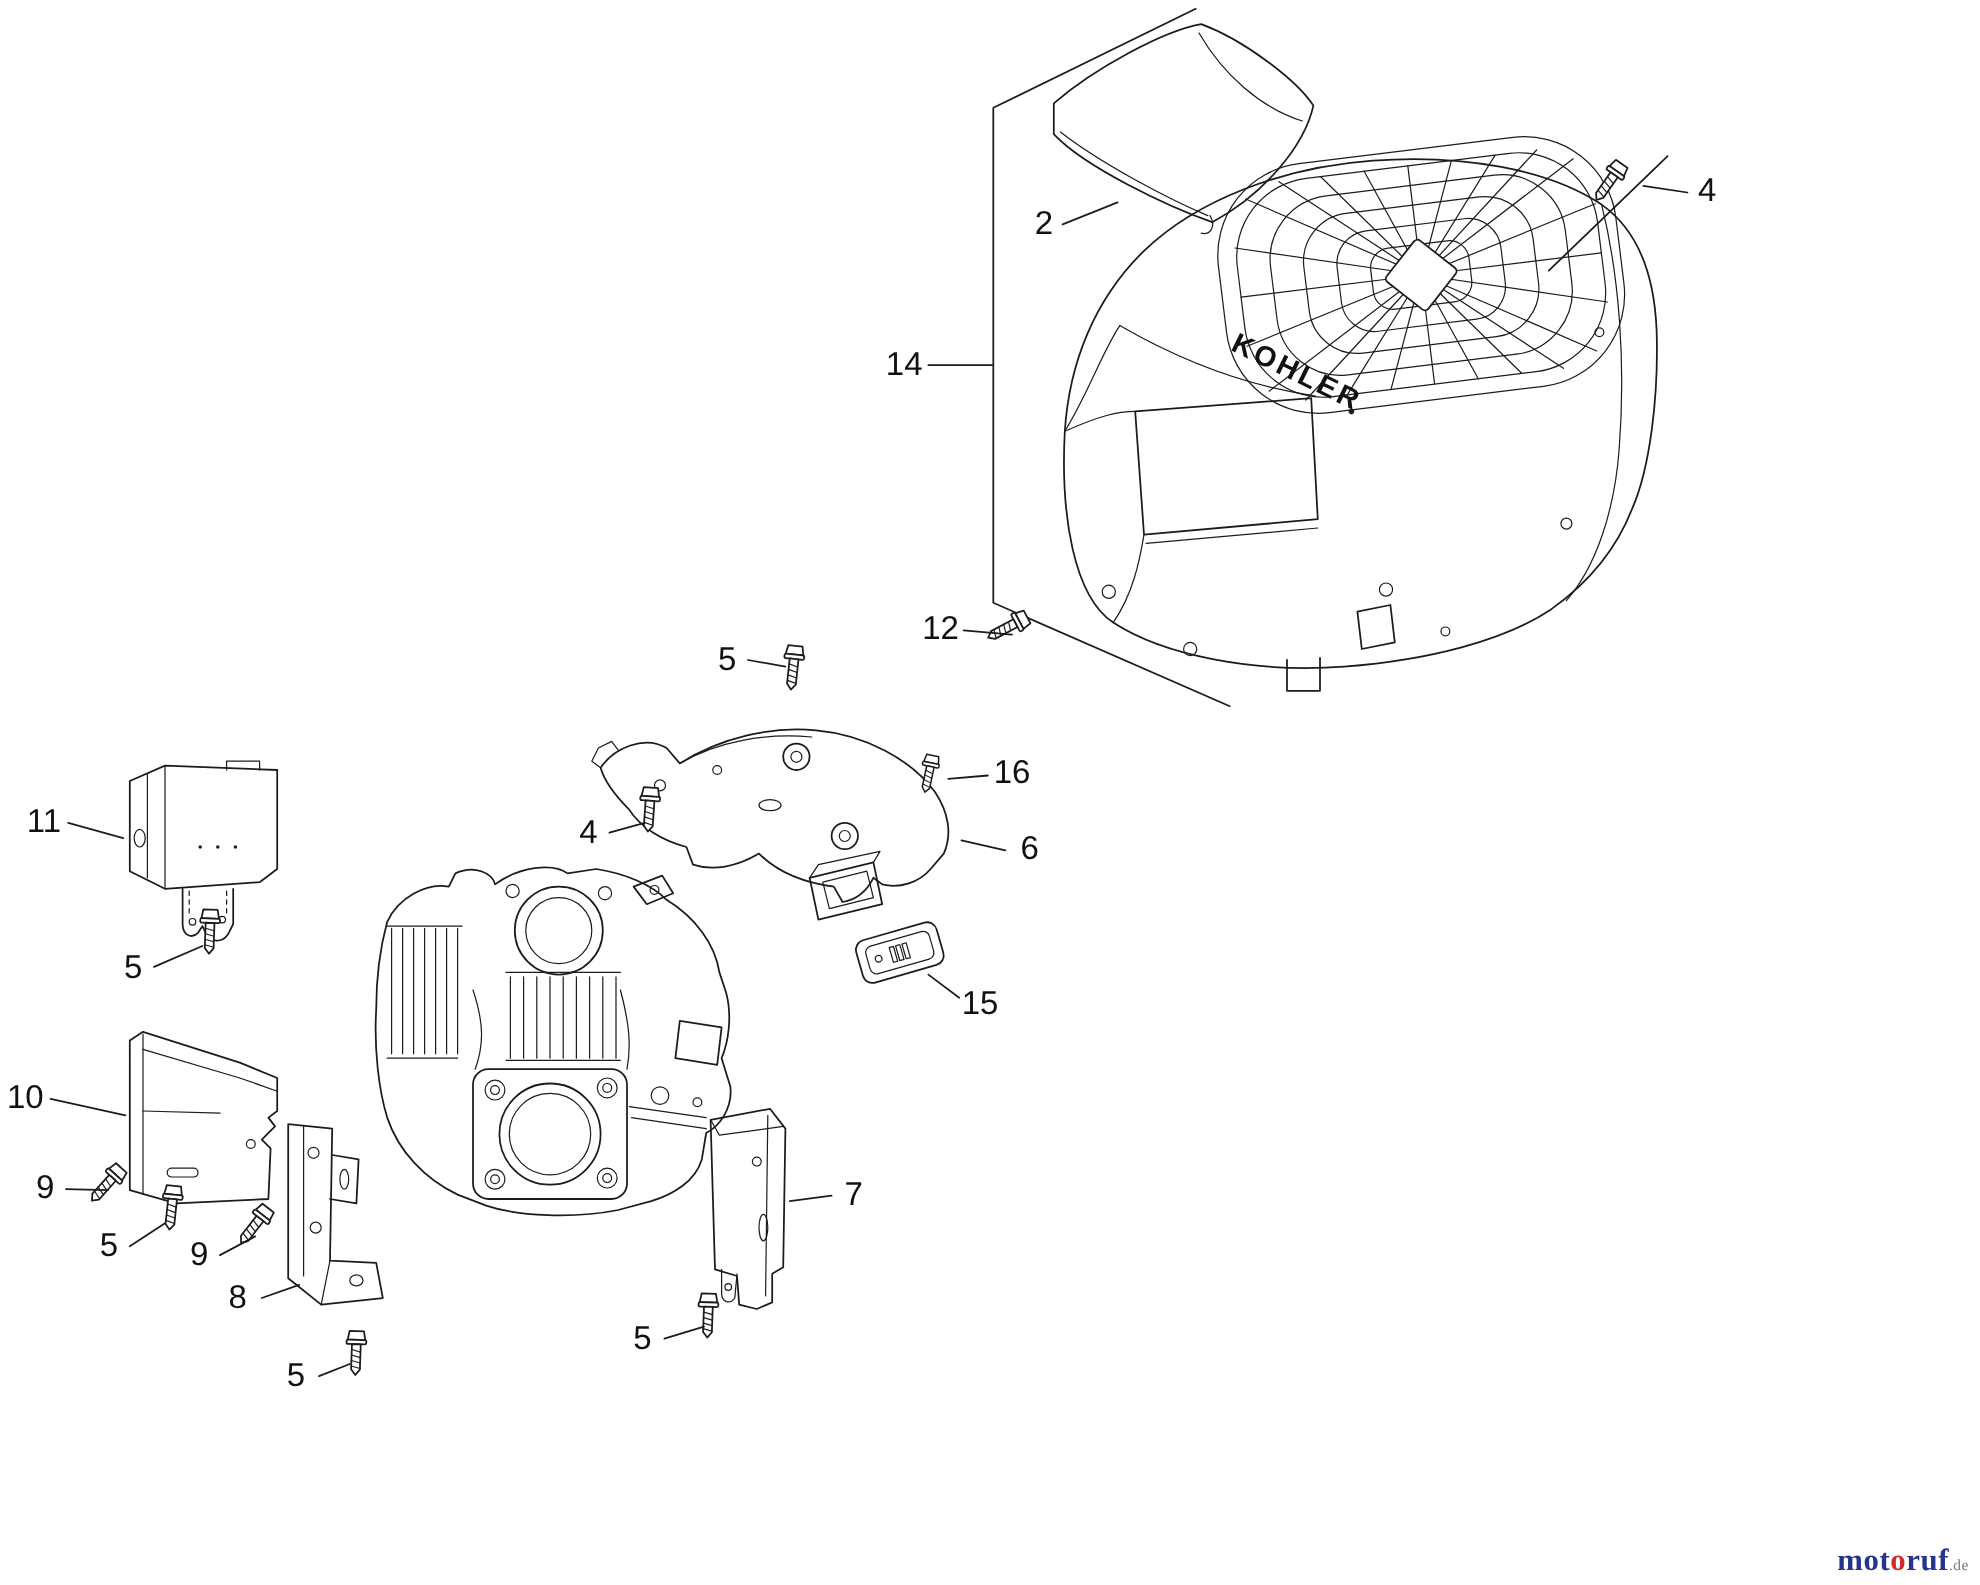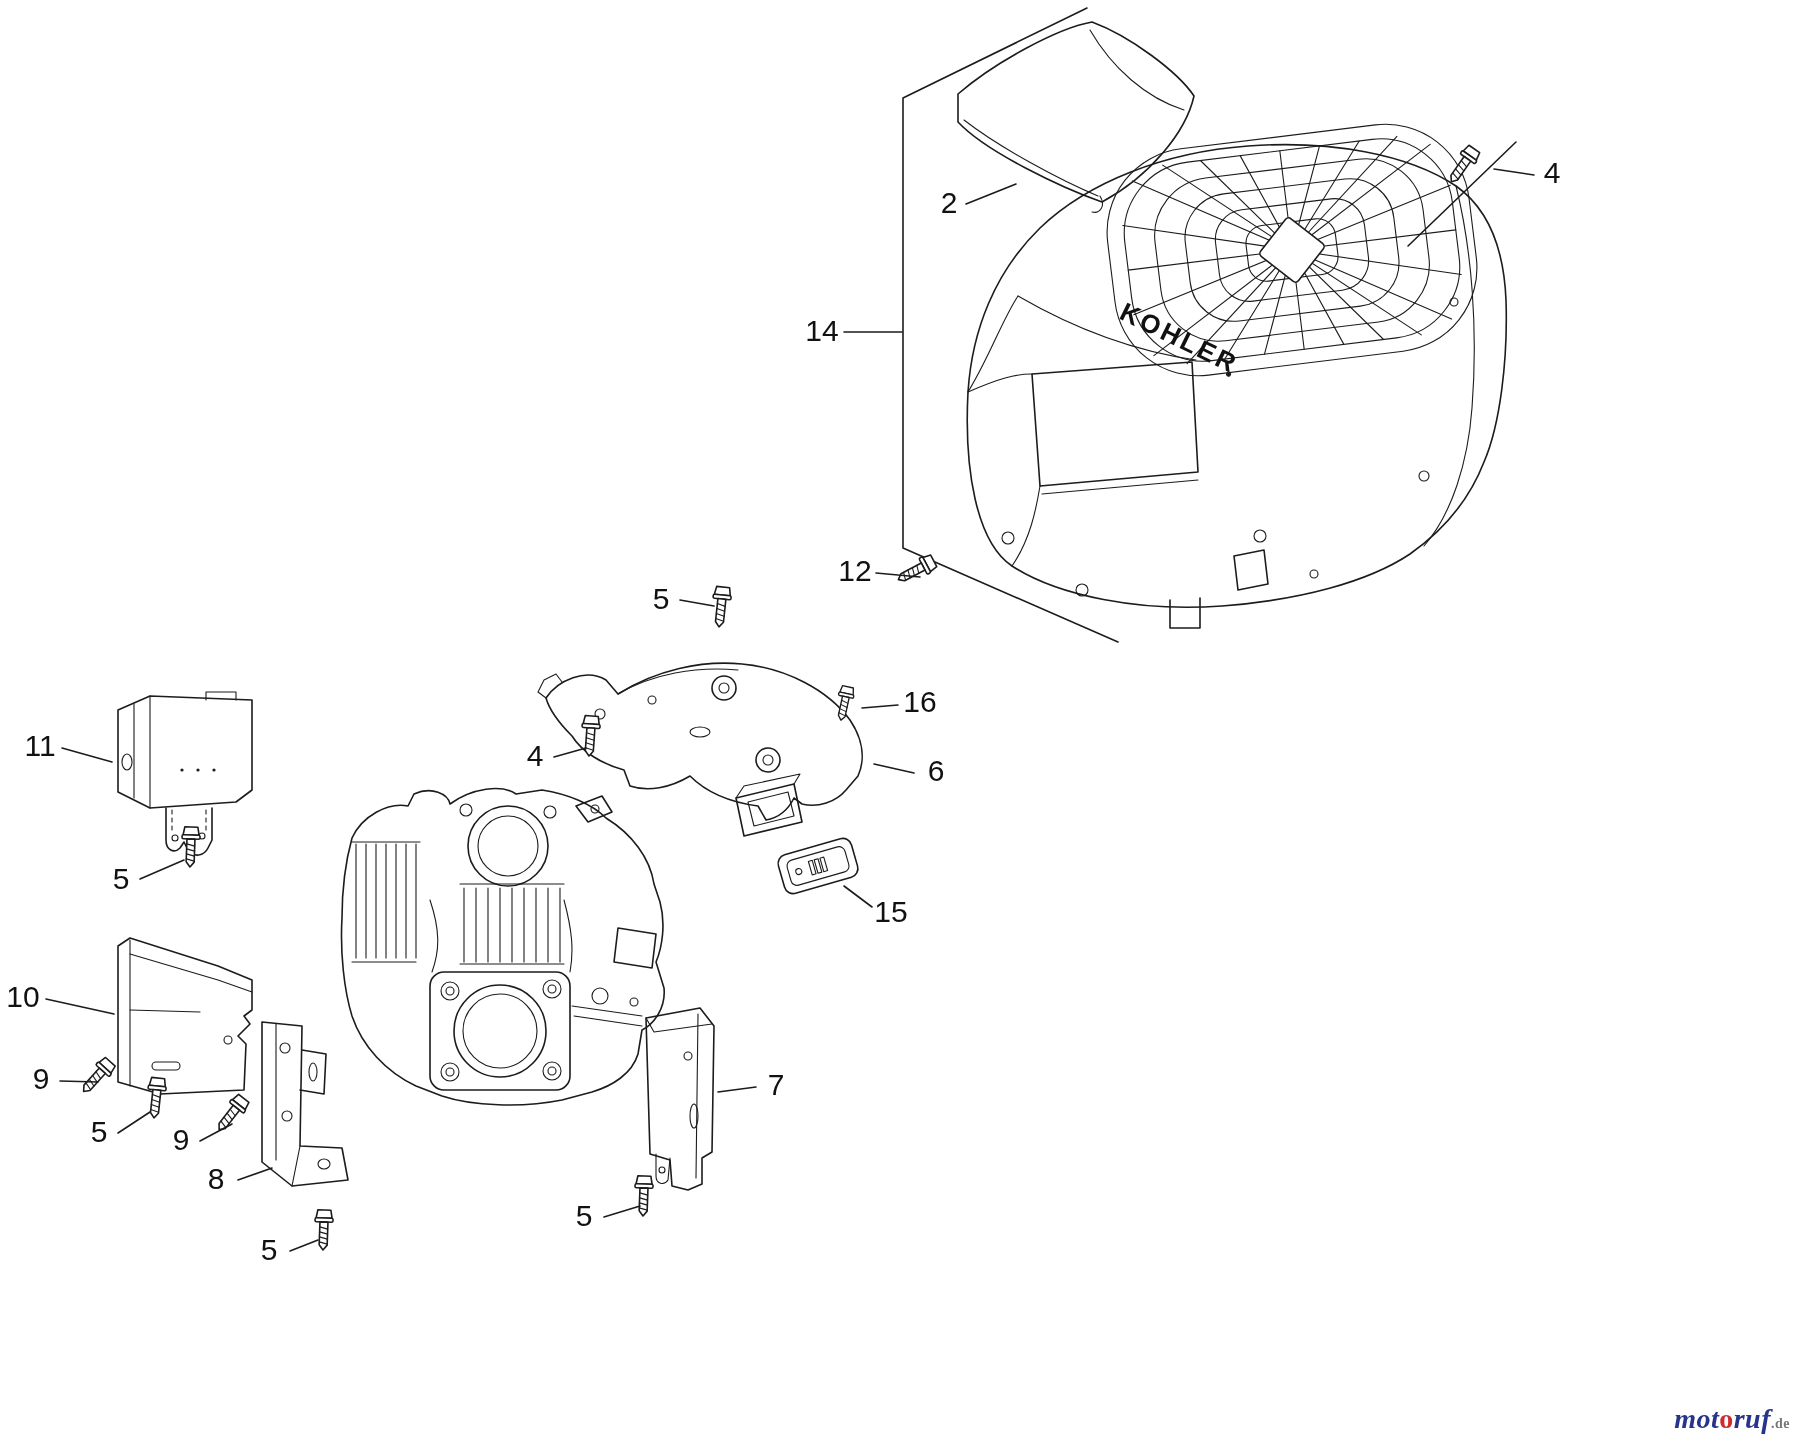--- a/index.html
+++ b/index.html
@@ -9,23 +9,23 @@
   svg path,svg line,svg polyline,svg rect,svg circle,svg ellipse{
     stroke:#1c1c1c;fill:none;stroke-width:1.6;stroke-linejoin:round;stroke-linecap:round;}
   .thin{stroke-width:1.1;}
   .pw{fill:#ffffff;}
   .dot{fill:#1c1c1c;stroke:none;}
   .dash{stroke-dasharray:4 4;}
   .callout{font:30px "Liberation Sans",sans-serif;fill:#111;stroke:none;}
   .kohler{font:bold 26px "Liberation Sans",sans-serif;fill:#111;stroke:none;letter-spacing:3px;}
   .watermark{position:absolute;right:10px;bottom:6px;font:bold 28px "Liberation Serif",serif;
              letter-spacing:0.5px;user-select:none;}
-  .wm-main{color:#27348b;font-style:italic;}
+  .wm-main{color:#27348b;}
   .wm-accent{color:#d02c2c;}
-  .wm-suffix{color:#777777;font-size:14px;font-weight:bold;margin-top:20px;}
+  .wm-suffix{color:#777777;font-size:14px;font-weight:normal;margin-top:20px;}
 </style>
 </head>
 <body>
 
 <div class="canvas">
 <svg width="1800" height="1441" viewBox="0 0 1800 1441">
 
   <defs>
     <g id="screw">
       <path class="pw" d="M -6.5,-11 L 6.5,-11 L 8,-3 L -8,-3 Z"></path>

